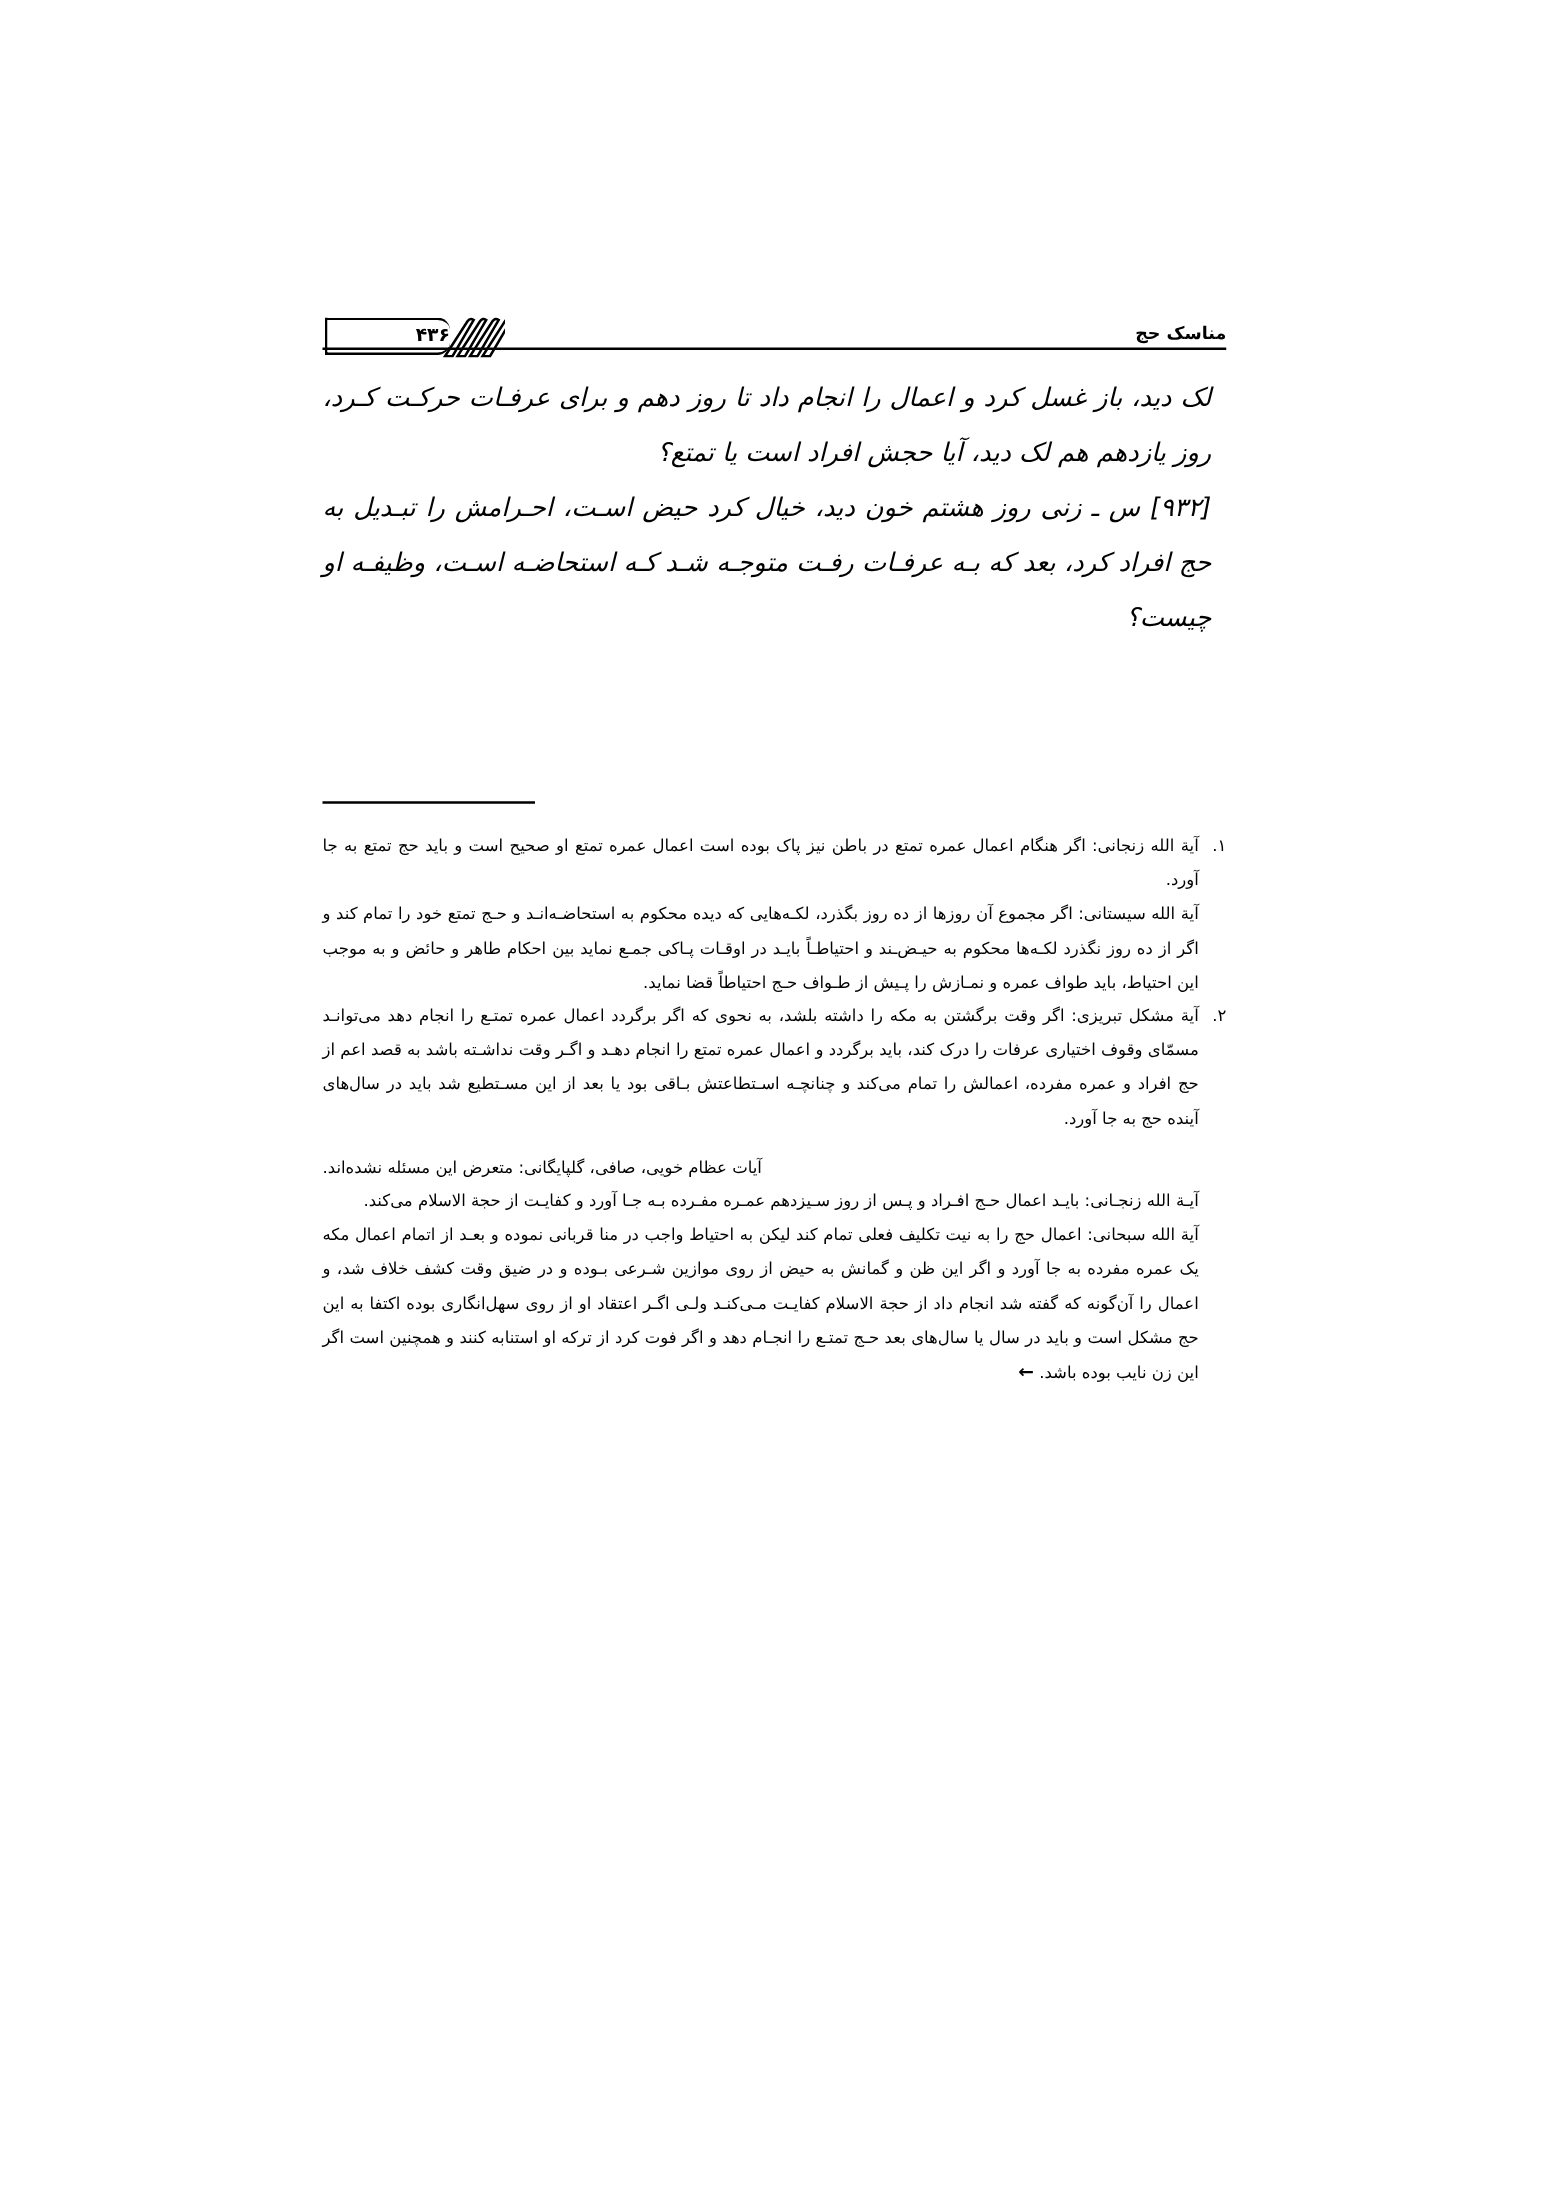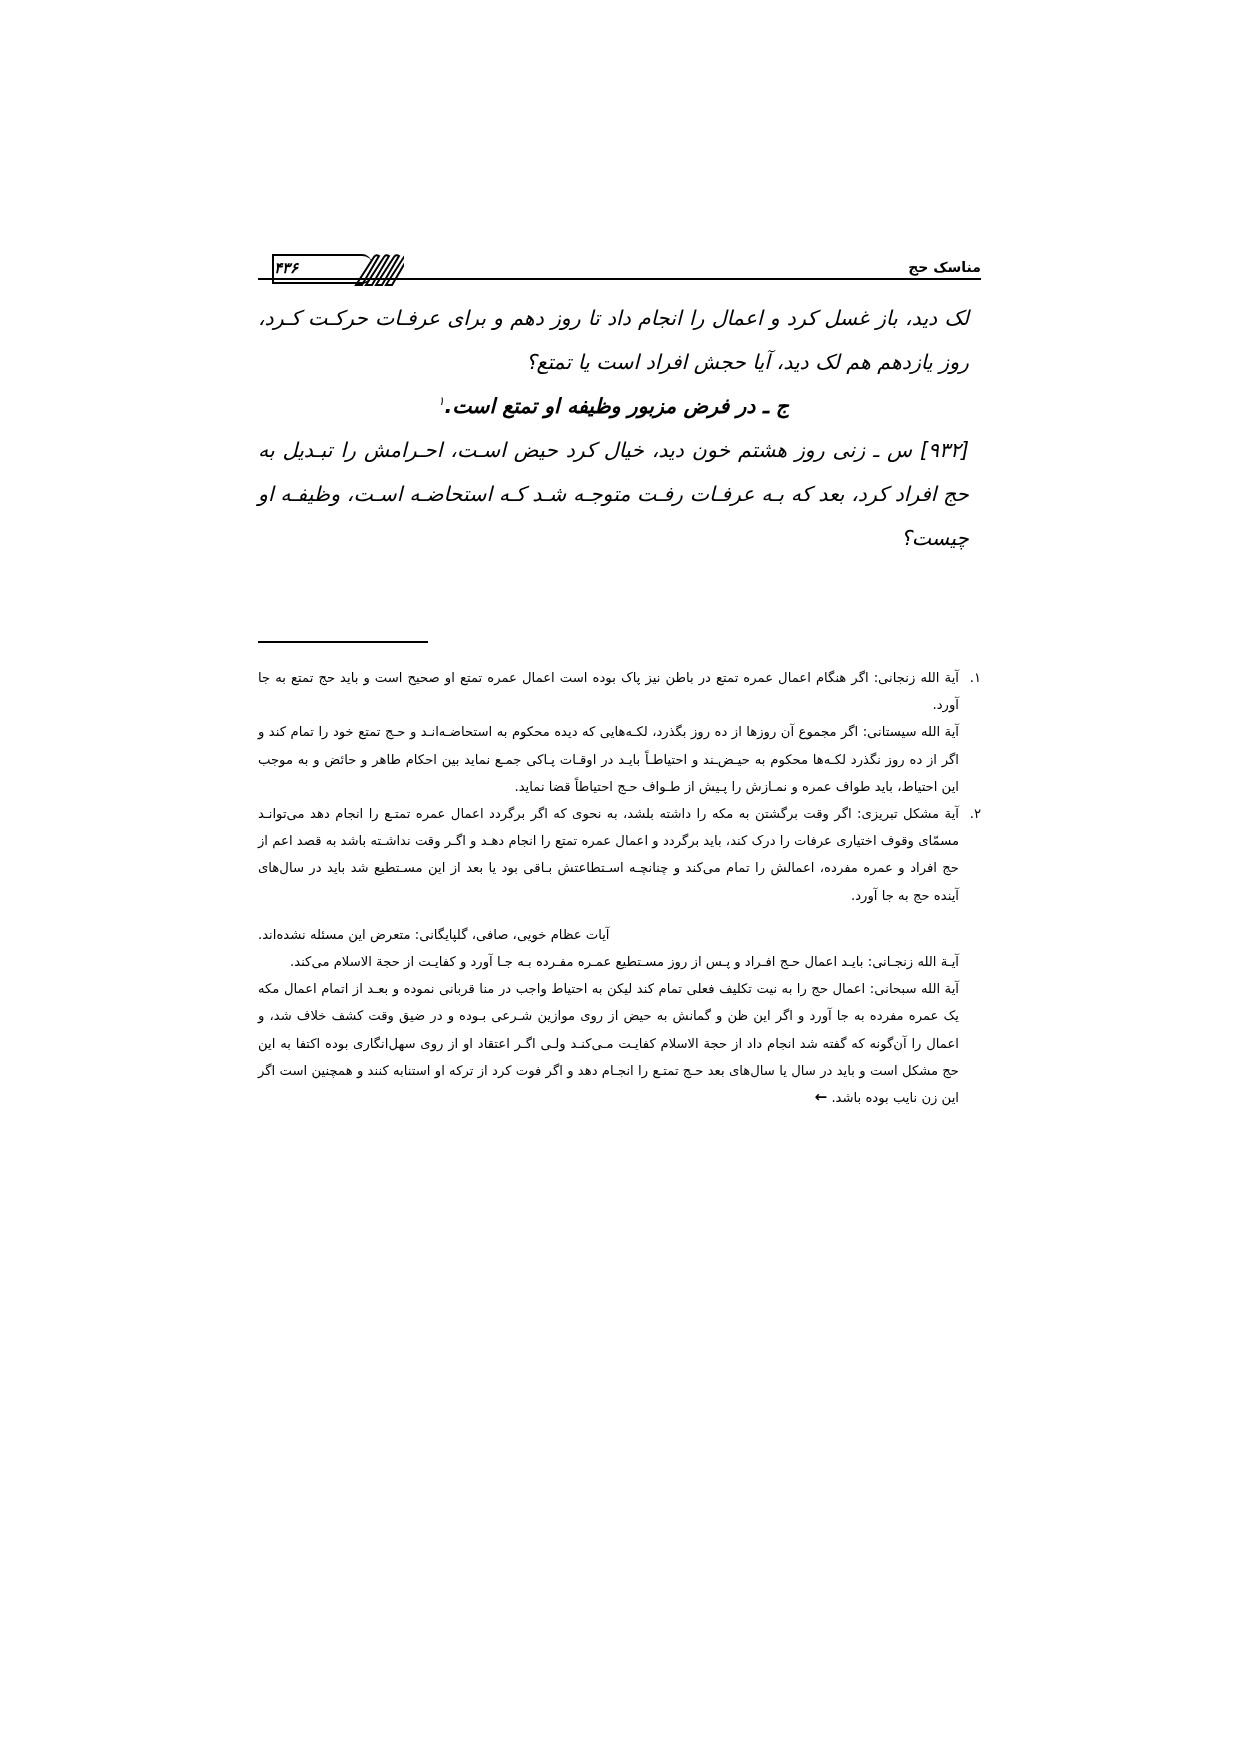--- a/index.html
+++ b/index.html
@@ -52,32 +52,31 @@
   }
   .folio {
     position: absolute;
     bottom: -6px;
     left: 0;
     width: 146px;
     height: 34px;
   }
   .folio-box {
     position: absolute;
-    right: 32px;
+    right: 44px;
     top: 2px;
     width: 100px;
     height: 30px;
     border: 2px solid #000;
     border-radius: 0 10px 10px 0;
     border-right: none;
     box-sizing: border-box;
     display: flex;
     align-items: center;
-    justify-content: flex-end;
-    font-style: italic;
+    justify-content: flex-start;
   }
   .folio-num {
     font-size: 15px;
     font-weight: bold;
     direction: rtl;
     line-height: 1;
     padding-bottom: 2px;
   }
   .folio-strokes {
     position: absolute;
@@ -190,21 +189,20 @@
         <span class="folio-num">۴۳۶</span>
       </div>
     </div>
     <div class="header-rule"></div>
   </div>
 
   <div class="body">
 
     <p class="p"><span>لک دید، باز غسل کرد و اعمال را انجام داد تا روز دهم و برای عرفـات حرکـت کـرد، روز یازدهم هم لک دید، آیا حجش افراد است یا تمتع؟</span></p>
 
-    <p class="p lastline-center"><span class="ans">ج ـ</span><span class="ans-body"> </span><span class="ans-body">در فرض مزبور وظیفه او تمتع است.</span><sup class="fn">۱</sup></p>
 
     <p class="p"><span>[۹۳۲]</span> <span>س ـ</span> <span>زنی روز هشتم خون دید، خیال کرد حیض اسـت، احـرامش را تبـدیل به حج افراد کرد، بعد که بـه عرفـات رفـت متوجـه شـد کـه استحاضـه اسـت، وظیفـه او چیست؟</span></p>
 
 
   </div>
 
   <div class="fn-rule"></div>
 
   <div class="footnotes">
 
@@ -229,21 +227,21 @@
       </div>
     </div>
 
     <div class="fnote-sub ll-left">
       <span class="marja">آیات عظام خویی، صافی، گلپایگانی:</span>
       <span>متعرض این مسئله نشده‌اند.</span>
     </div>
 
     <div class="fnote-sub">
       <span class="marja">آیـة الله زنجـانی:</span>
-      <span>بایـد اعمال حـج افـراد و پـس از روز مسـتطیع عمـره مفـرده بـه جـا آورد و کفایـت از حجة الاسلام می‌کند.</span>
+      <span>بایـد اعمال حـج افـراد و پـس از روز سـیزدهم عمـره مفـرده بـه جـا آورد و کفایـت از حجة الاسلام می‌کند.</span>
     </div>
 
     <div class="fnote-sub">
       <span class="marja">آیة الله سبحانی:</span>
       <span>اعمال حج را به نیت تکلیف فعلی تمام کند لیکن به احتیاط واجب در منا قربانی نموده و بعـد از اتمام اعمال مکه یک عمره مفرده به جا آورد و اگر این ظن و گمانش به حیض از روی موازین شـرعی بـوده و در ضیق وقت کشف خلاف شد، و اعمال را آن‌گونه که گفته شد انجام داد از حجة الاسلام کفایـت مـی‌کنـد ولـی اگـر اعتقاد او از روی سهل‌انگاری بوده اکتفا به این حج مشکل است و باید در سال یا سال‌های بعد حـج تمتـع را انجـام دهد و اگر فوت کرد از ترکه او استنابه کنند و همچنین است اگر این زن نایب بوده باشد.</span>
       <span class="arrow">←</span>
     </div>
 
   </div>
 

